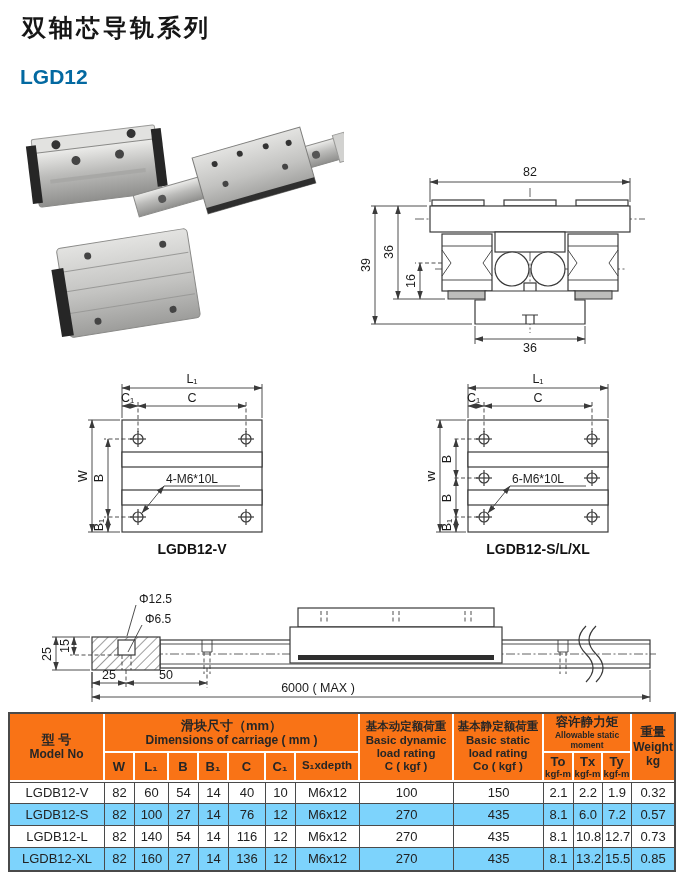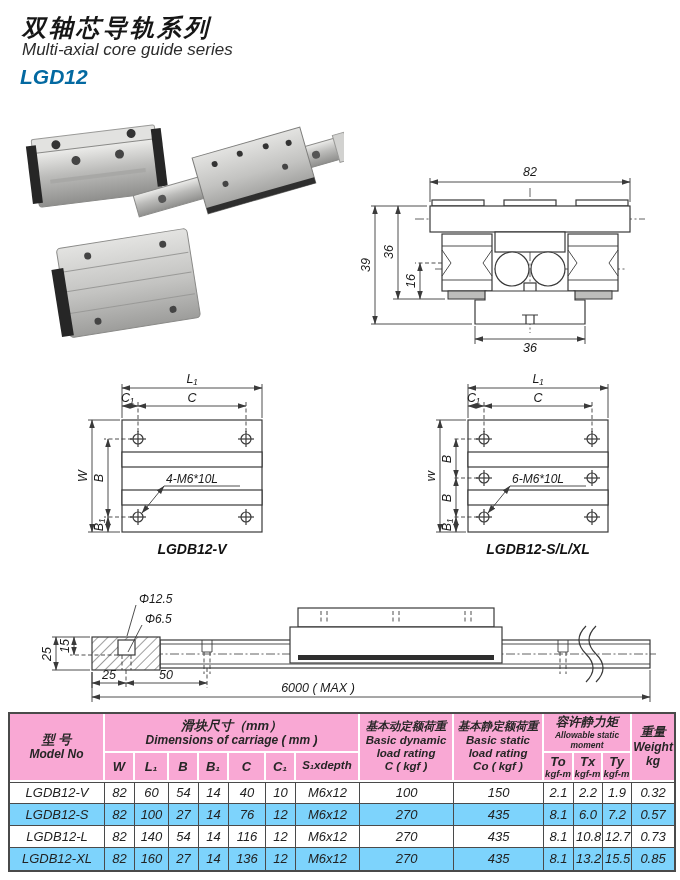--- a/index.html
+++ b/index.html
@@ -1,18 +1,18 @@
 <!DOCTYPE html>
 <html><head>
 <meta charset="utf-8">
 <style>
   html,body{margin:0;padding:0;background:#ffffff;}
   body{width:680px;height:880px;overflow:hidden;
        font-family:"Liberation Sans","DejaVu Sans",sans-serif;color:#1e1e1e;}
-  .page{position:relative;width:680px;height:748px;background:#fff;font-style:italic;}
+  .page{position:relative;width:680px;height:748px;background:#fff;}
 
   
   .title-zh{position:absolute;left:22px;top:12px;font-size:24px;font-weight:bold;
             letter-spacing:3px;color:#161616;}
   .title-en{position:absolute;left:22px;top:40px;font-size:17px;color:#2c2c2c;}
   .model-code{position:absolute;left:20px;top:65px;font-size:21px;font-weight:bold;color:#0369a1;}
 
   
   .abs{position:absolute;}
 
@@ -26,21 +26,21 @@
   .cl{stroke:#3a3a3a;stroke-width:0.8;fill:none;stroke-dasharray:9 2.5 2 2.5;}
   .txt{font-size:12.5px;fill:#1b1b1b;}
   .cap{font-size:14px;font-weight:bold;fill:#111;}
   .note{font-size:12px;fill:#1b1b1b;}
 
   
   .spec-table{position:absolute;left:8px;top:712px;width:664px;
               border:2px solid #4a4a4a;border-spacing:0;table-layout:fixed;
               background:#fff;font-size:13px;color:#222;}
   .spec-table th,.spec-table td{box-sizing:border-box;text-align:center;vertical-align:middle;}
-  .spec-table thead th{background:#f9a8d4;font-weight:bold;
+  .spec-table thead th{background:#f97316;font-weight:bold;
               border-right:2px solid #fff;border-bottom:2px solid #fff;
               padding:1px 0;line-height:1.18;color:#262626;}
   .spec-table thead th.no-r{border-right:none;margin-left:44px;}
   .spec-table thead .zh{font-size:13px;}
   .spec-table thead .en{font-size:12px;}
   .spec-table thead .en-sm{font-size:8.5px;font-weight:bold;}
   .spec-table thead .ld{font-size:11.5px;line-height:1.15;}
   .spec-table thead .unit{font-size:9.5px;line-height:1;}
   .spec-table thead .sub{font-size:13px;}
   .spec-table tbody td{border-right:1px solid #4a4a4a;border-bottom:1px solid #4a4a4a;height:22px;padding:0 2px;}
@@ -70,21 +70,20 @@
       </linearGradient>
       <linearGradient id="silver" x1="0" y1="0" x2="0" y2="1">
         <stop offset="0" stop-color="#e3e3e1"></stop>
         <stop offset="0.55" stop-color="#c3c3c1"></stop>
         <stop offset="1" stop-color="#9d9d9b"></stop>
       </linearGradient>
     </defs>
   </svg>
 
   <div class="title-zh">双轴芯导轨系列</div>
-  <div class="title-en">Multi-axial core guide series</div>
   <div class="model-code">LGD12</div>
 
   <svg class="abs" style="left:14px;top:105px" width="330" height="245">
     <g transform="translate(14,10) rotate(-7 60 45)">
       <rect x="6" y="18" width="124" height="16" rx="2" fill="#e2e2e0" stroke="#9a9a98"></rect>
       <rect x="6" y="32" width="124" height="54" rx="3" fill="url(#steel)" stroke="#8a8a88"></rect>
       <rect x="0" y="24" width="10" height="58" fill="#262626"></rect>
       <rect x="126" y="22" width="10" height="58" fill="#262626"></rect>
       <circle cx="30" cy="26" r="4.5" fill="#333"></circle>
         <circle cx="106" cy="24" r="4.5" fill="#333"></circle>

